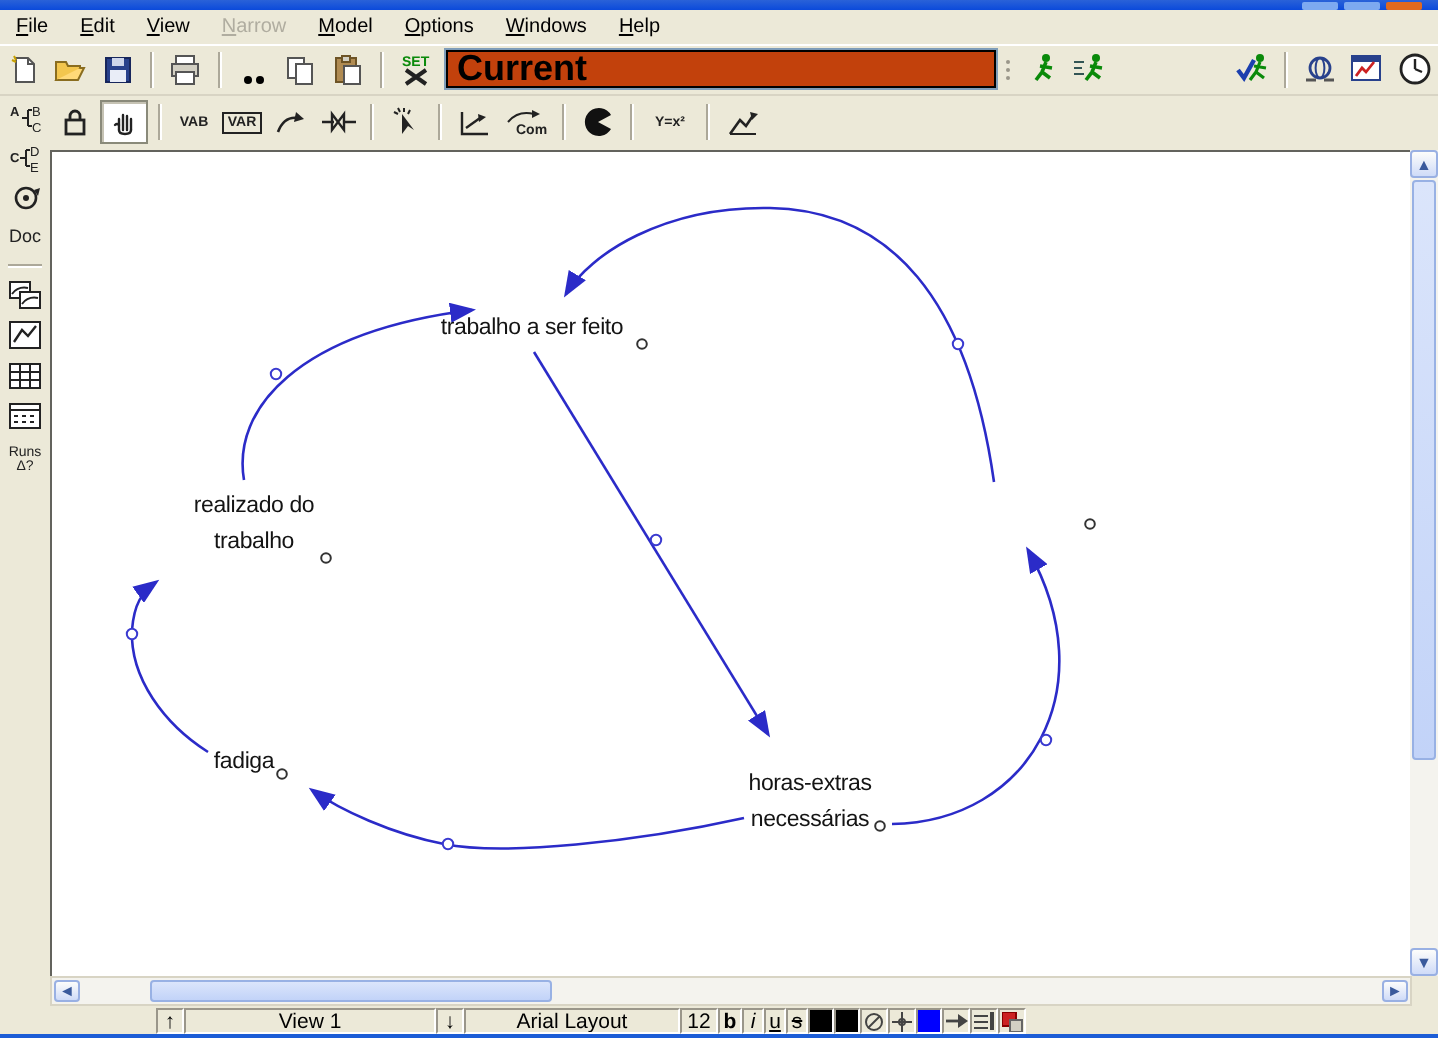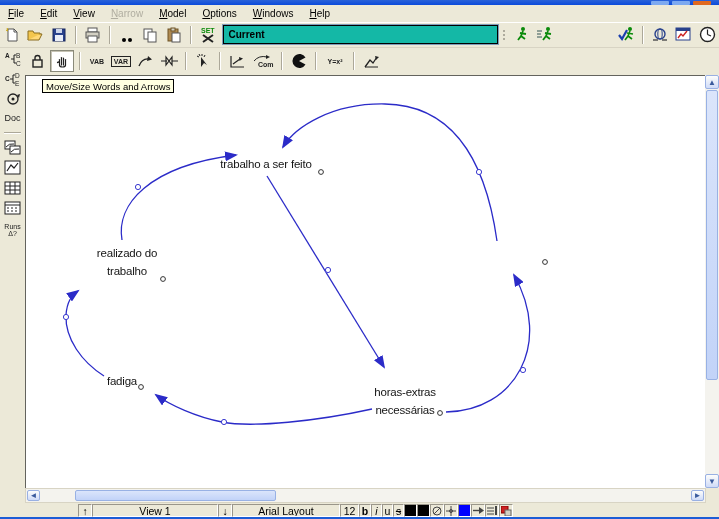--- a/index.html
+++ b/index.html
@@ -25,22 +25,22 @@
   .toolbar1{position:absolute;left:0;top:22px;width:719px;height:25px;display:flex;
     align-items:center;border-bottom:1px solid #d8d4c4;}
   .toolbar2{position:absolute;left:25px;top:47px;width:694px;height:28px;display:flex;
     align-items:center;}
   .tbtn{width:22px;height:20px;display:flex;align-items:center;justify-content:center;
     margin:0 1px;}
   .tbtn.pressed{background:#fff;border:1px solid #8a8a7a;box-shadow:inset 1px 1px 0 #c6c3b4;}
   .sep{width:1px;height:18px;background:#aca899;border-right:1px solid #fff;margin:0 4px;}
   .grip{display:flex;flex-direction:column;gap:2px;margin:0 5px;}
   .grip i{width:2px;height:2px;background:#9a968a;border-radius:50%;}
-  .dataset-field{width:268px;height:17px;background:#14b8a6;border:1px solid #000;
-    box-shadow:0 0 0 1px #7f9db9;font-size:10px;font-weight:bold;color:#000;
+  .dataset-field{width:268px;height:17px;background:#c2410c;border:1px solid #000;
+    box-shadow:0 0 0 1px #7f9db9;font-size:18px;font-weight:bold;color:#000;
     padding:0 4px;display:flex;align-items:center;margin-left:4px;}
   .txticon{font-size:7px;font-weight:bold;color:#222;line-height:7px;text-align:left;}
 
   
   .sidebar{position:absolute;left:0;top:47px;width:25px;height:441px;display:flex;
     flex-direction:column;align-items:center;padding-top:3px;gap:3px;}
   .side-tool{width:21px;height:17px;display:flex;align-items:center;justify-content:center;}
   .side-sep{width:17px;height:1px;background:#aca899;border-bottom:1px solid #fff;margin:2px 0;}
 
   
@@ -384,21 +384,20 @@
       <div>trabalho</div>
     </div>
     <div class="word" style="left:96px;top:305px;">
       <div>fadiga</div>
     </div>
     <div class="word" style="left:379px;top:325px;">
       <div>horas-extras</div>
       <div>necessárias</div>
     </div>
 
-    <div class="tooltip">Move/Size Words and Arrows</div>
   </div>
 
   <div class="vscroll">
     <div class="sb-btn" style="left:0;top:0;width:14px;height:14px;">▲</div>
     <div class="sb-thumb" style="left:1px;top:15px;width:12px;height:290px;"></div>
     <div class="sb-btn" style="left:0;bottom:0;width:14px;height:14px;">▼</div>
   </div>
 
   <div class="hscroll">
     <div class="sb-btn" style="left:1px;top:1px;width:13px;height:11px;">◄</div>

